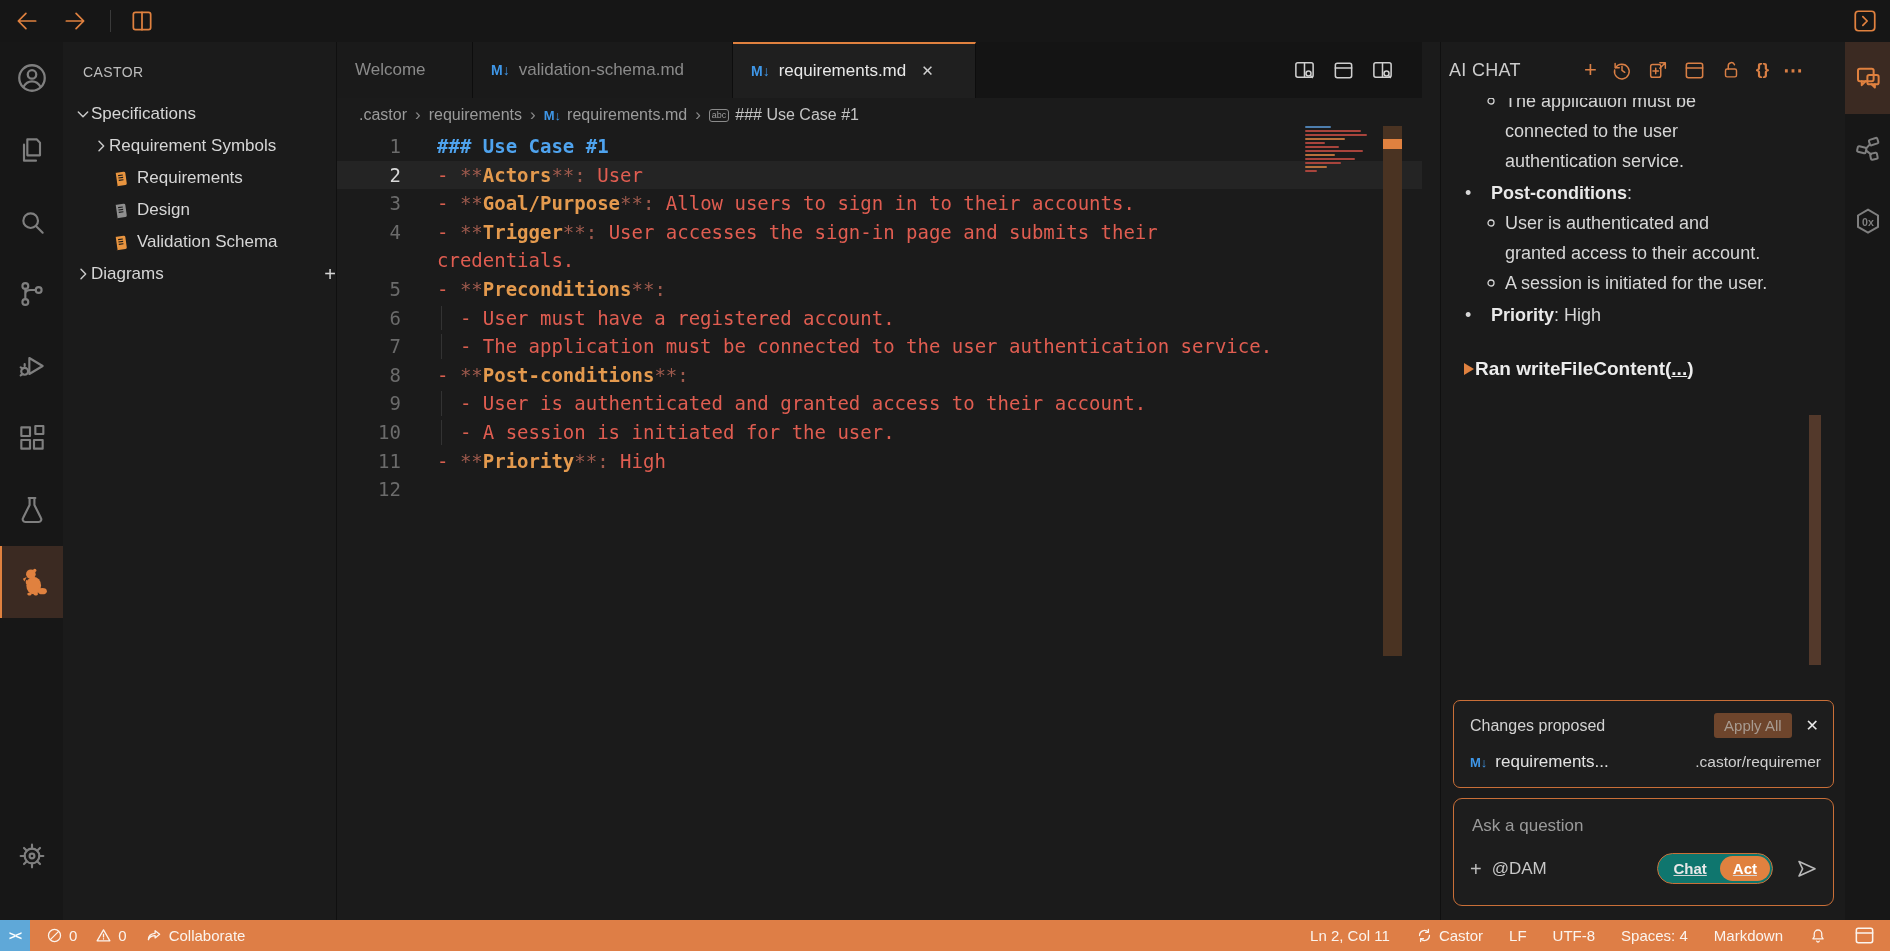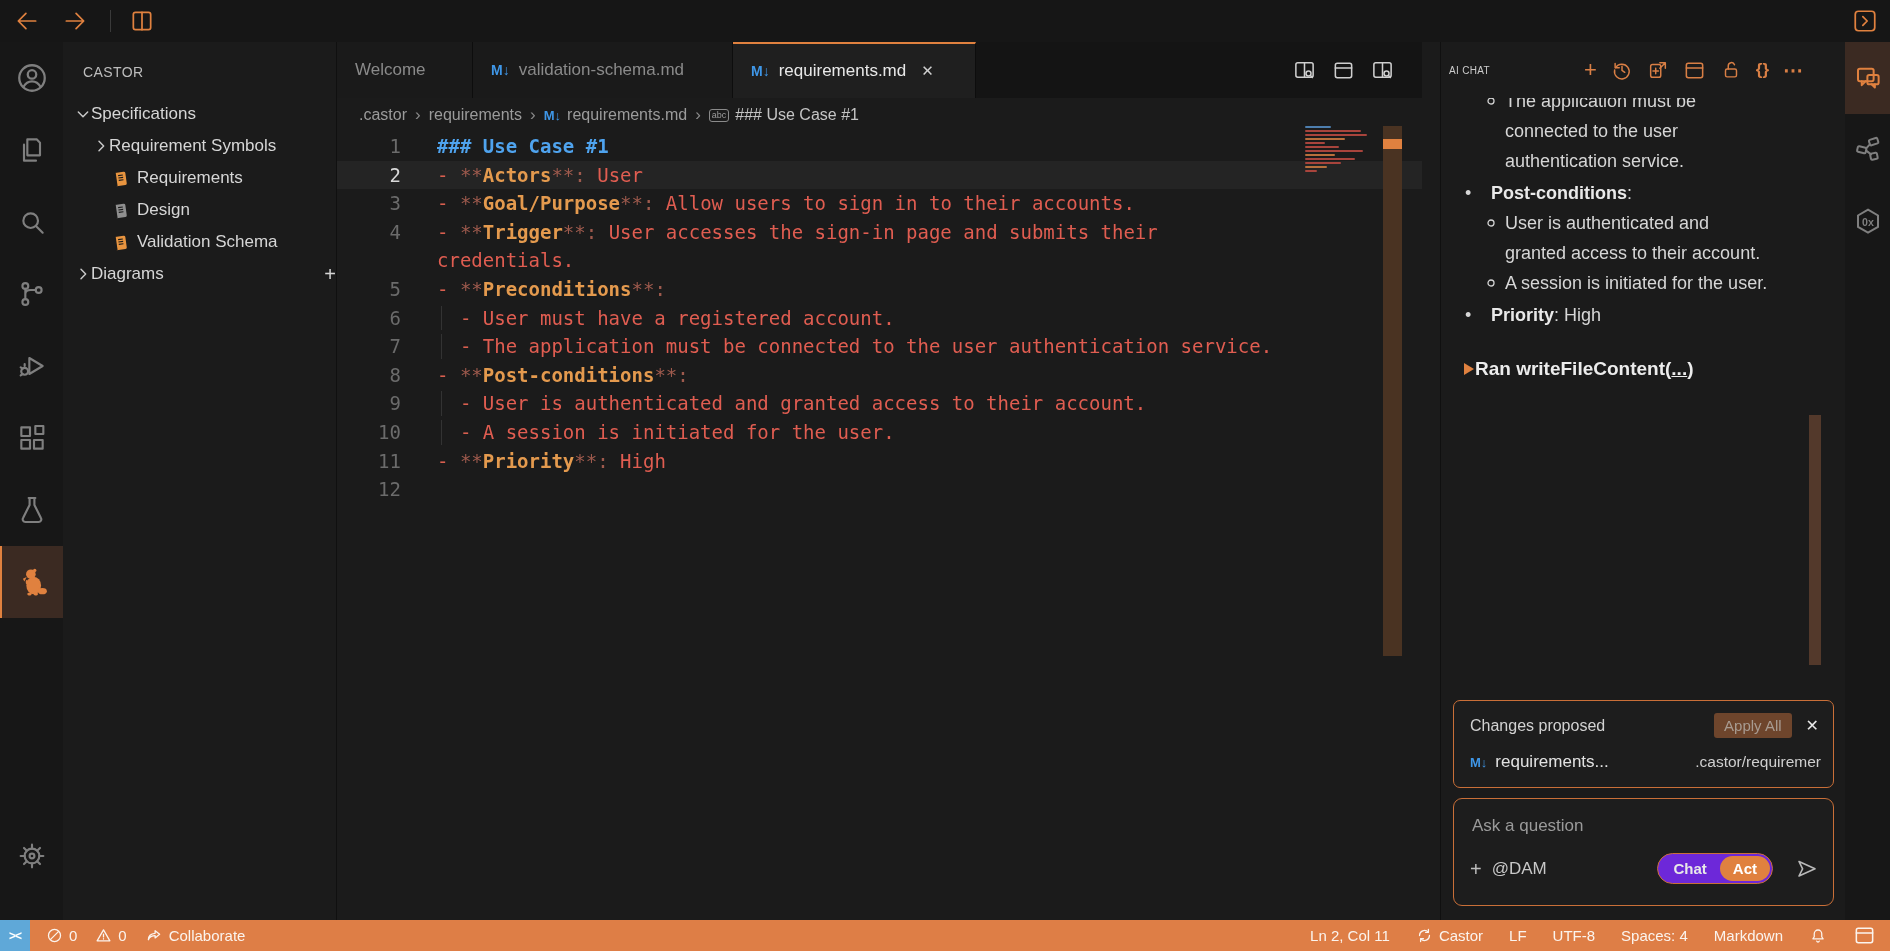--- a/index.html
+++ b/index.html
@@ -52,21 +52,21 @@
   .t-k{color:#e49a4e;font-weight:bold;}
   .t-b{color:#e05d51;}
   
   .minimap{position:absolute;left:968px;top:84px;width:72px;height:52px;}
   .mm-line{height:2px;margin-bottom:2px;border-radius:1px;}
   .esb{position:absolute;left:1046px;top:84px;width:19px;height:530px;background:#4a3322;}
   .esb .deco{position:absolute;left:0;top:13px;width:19px;height:10px;background:#e0813f;}
   
   .chatpanel{position:absolute;left:1440px;top:42px;width:405px;height:878px;background:#1b1b1b;border-left:1px solid #101010;box-sizing:border-box;}
   .chat-head{height:56px;display:flex;align-items:center;}
-  .chat-title{font-size:10px;color:#cccccc;padding-left:8px;letter-spacing:.3px;}
+  .chat-title{font-size:18px;color:#cccccc;padding-left:8px;letter-spacing:.3px;}
   .chat-tools{margin-left:auto;display:flex;align-items:center;gap:14px;padding-right:42px;color:#d97f45;}
   .chat-tools .txt-ico{font-size:17px;font-weight:bold;line-height:1;}
   .msgs{position:absolute;left:0;top:56px;width:405px;height:566px;overflow:hidden;font-size:18px;line-height:30px;color:#d6d6d6;}
   .msgs-inner{margin-top:-12px;padding:0 40px 0 0;}
   .msg{position:relative;white-space:pre-wrap;}
   .msg.b1{padding-left:50px;margin-top:2px;}
   .msg.b1 .dot{position:absolute;left:24px;}
   .msg.b2{padding-left:64px;}
   .msg.b2 .dot{position:absolute;left:46px;top:0px;}
   .msg .bold{font-weight:bold;color:#e9e9e9;}
@@ -83,21 +83,21 @@
   .applyall{margin-left:auto;background:#6e452c;color:#a89b91;font-size:15px;padding:4px 10px;border-radius:3px;cursor:pointer;}
   .cc-close{margin-left:14px;color:#e8e8e8;font-size:16px;cursor:pointer;}
   .cc-file{display:flex;align-items:center;gap:8px;padding:14px 12px 0 16px;font-size:17px;color:#e2e2e2;}
   .cc-file .md{font-weight:bold;font-size:13px;color:#3f97e8;}
   .cc-path{margin-left:auto;color:#cfcfcf;font-size:15.5px;white-space:nowrap;overflow:hidden;max-width:170px;}
   .ask-input{display:block;width:330px;margin:16px 0 0 16px;background:transparent;border:none;outline:none;color:#d8d8d8;font-size:17px;font-family:"Liberation Sans",sans-serif;}
   .ask-input::placeholder{color:#9a9a9a;}
   .in-row{display:flex;align-items:center;padding:16px 14px 0 16px;gap:10px;}
   .in-plus{color:#bdbdbd;font-size:20px;line-height:1;cursor:pointer;}
   .mention{color:#c8c8c8;font-size:17px;cursor:pointer;}
-  .mode-toggle{margin-left:auto;display:flex;align-items:center;border:1px solid #c96f38;border-radius:999px;background:#6d28d9;padding:2px;cursor:pointer;}
+  .mode-toggle{margin-left:auto;display:flex;align-items:center;border:1px solid #c96f38;border-radius:999px;background:#0f766e;padding:2px;cursor:pointer;text-decoration:underline;}
   .mode{font-size:15px;font-weight:bold;padding:4px 13px;color:#e8e8e8;border-radius:999px;}
   .mode.on{background:#e0813f;color:#fff;}
   .send{margin-left:12px;color:#b9b9b9;cursor:pointer;}
   
   .rightbar{position:absolute;left:1845px;top:42px;width:45px;height:878px;background:#171717;}
   .rb-item{width:45px;height:72px;display:flex;align-items:center;justify-content:center;color:#7f7f7f;cursor:pointer;}
   .rb-item.active{background:#3b2a22;color:#e0813f;}
   
   .statusbar{position:absolute;left:0;top:920px;width:1890px;height:31px;background:#de7e46;display:flex;align-items:center;color:#fbf4ee;font-size:15px;}
   .sb-remote{width:30px;height:31px;background:#5fa8d8;color:#fff;display:flex;align-items:center;justify-content:center;font-weight:bold;font-size:12px;letter-spacing:-1px;cursor:pointer;}

